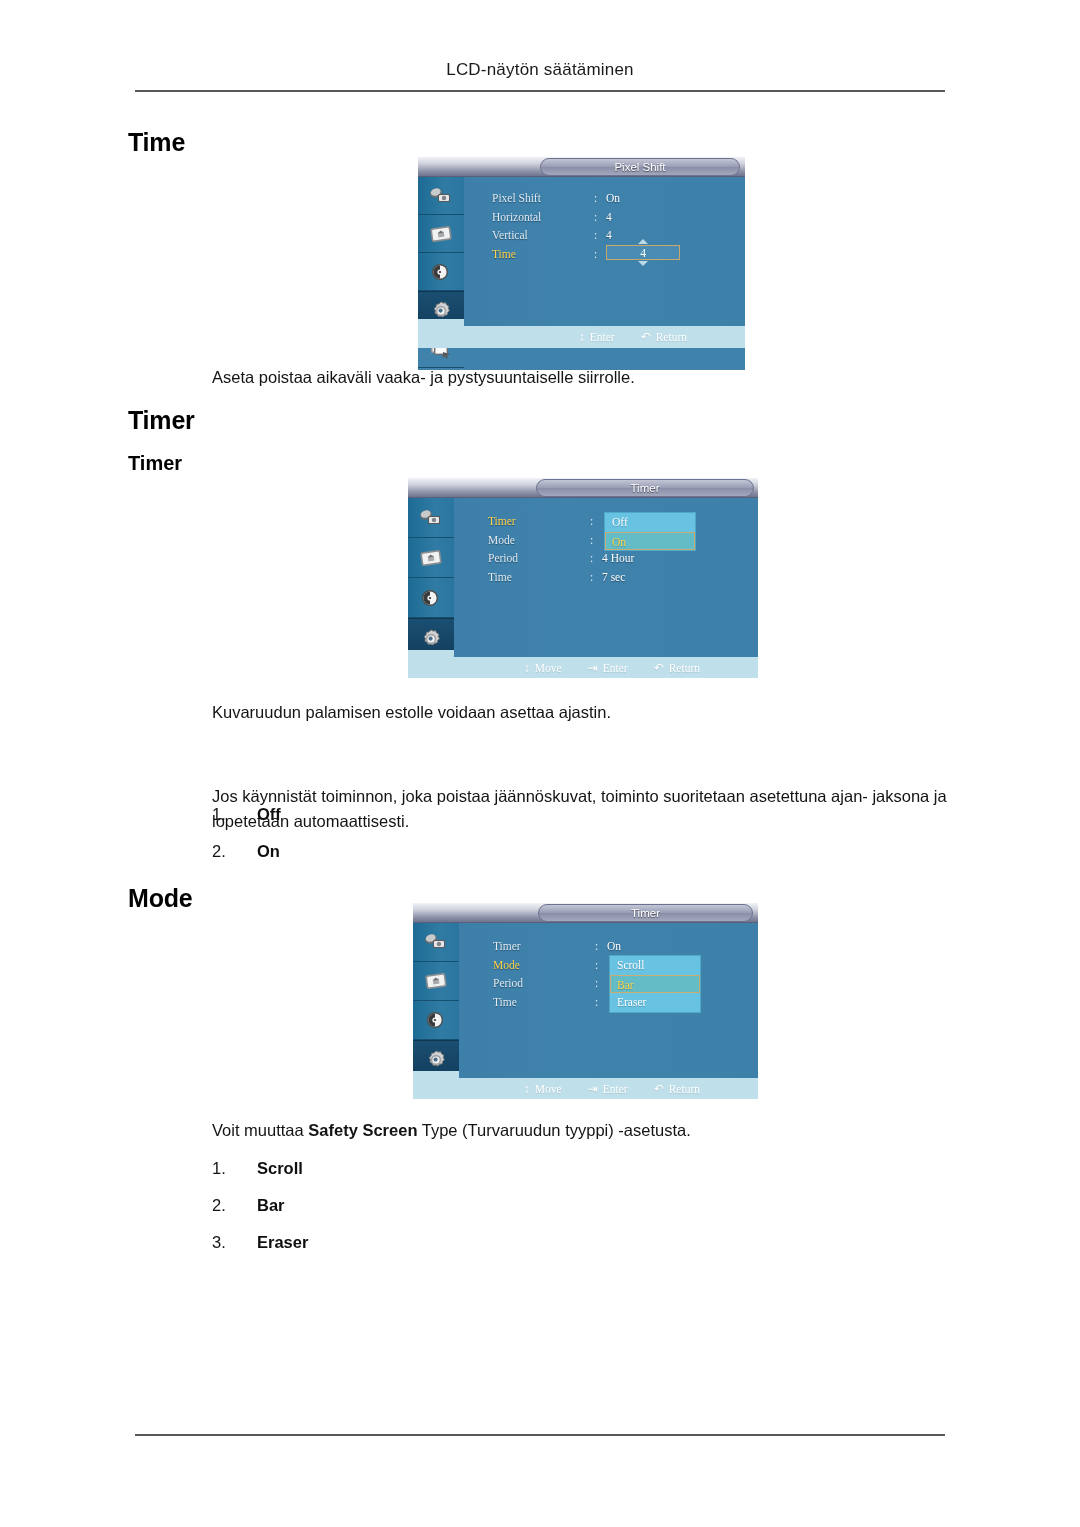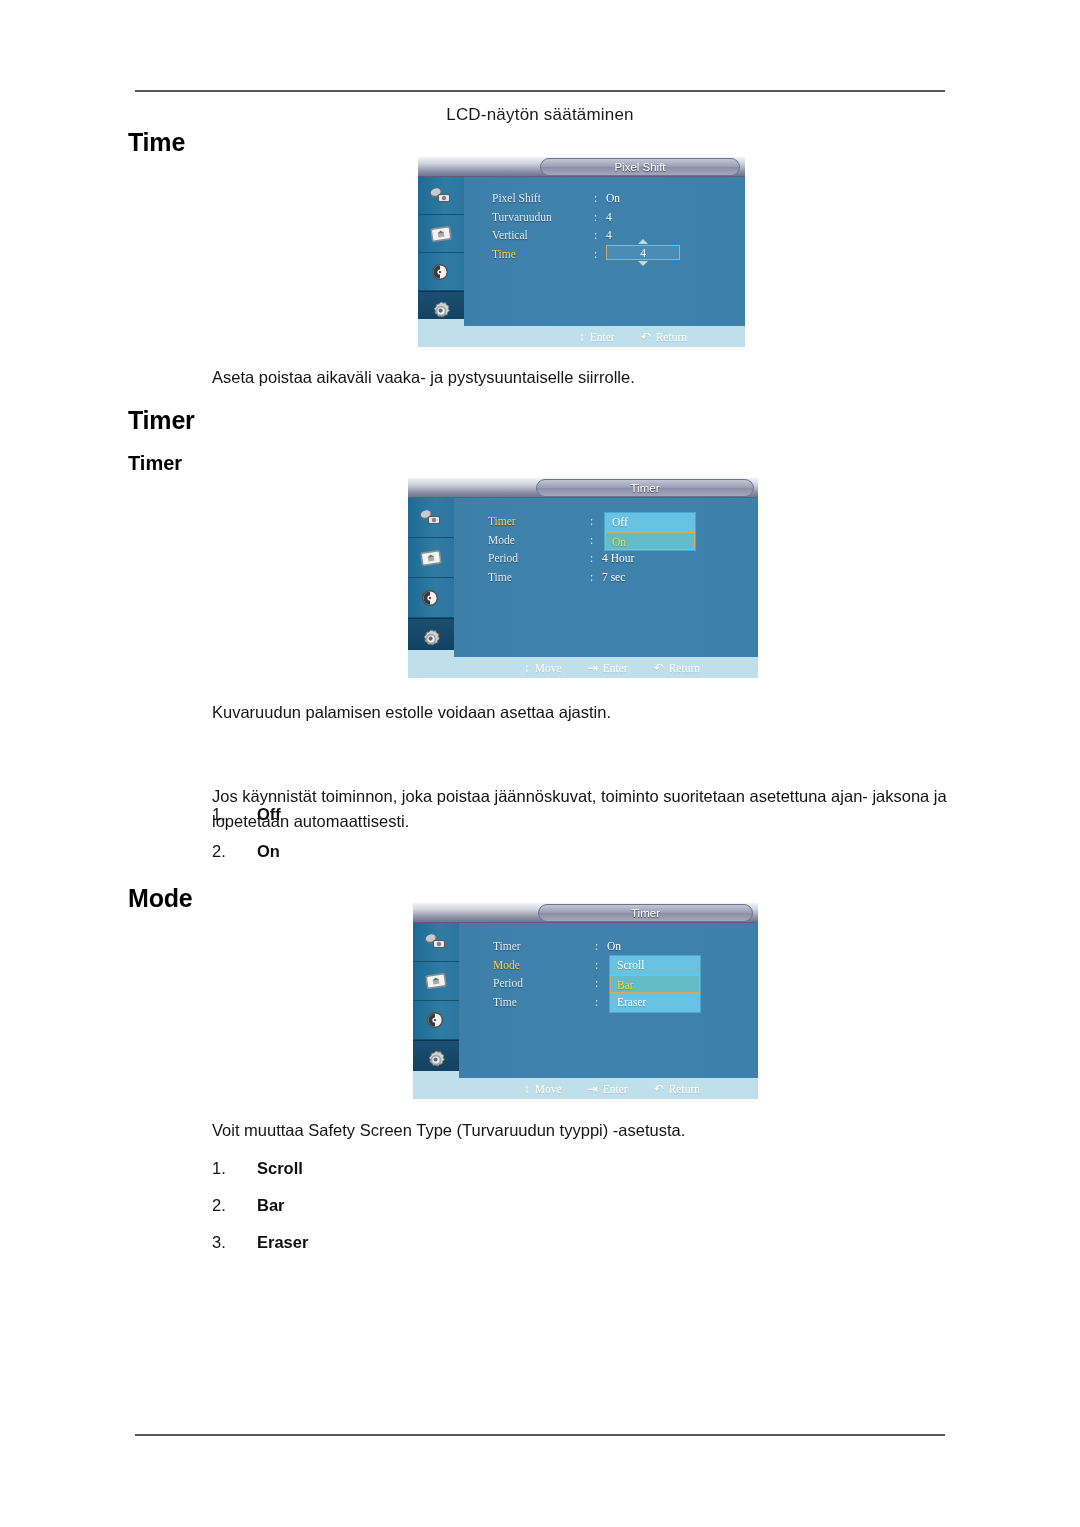--- a/index.html
+++ b/index.html
@@ -18,21 +18,20 @@
 
   
   .page-header {
     position: absolute;
     left: 0; right: 0;
     top: 60px;
     text-align: center;
     font-size: 17px;
     color: #1a1a1a;
     letter-spacing: .2px;
-    margin-top: 45px;
   }
   .rule {
     position: absolute;
     left: 135px;
     width: 810px;
     height: 0;
     border-top: 2px solid #58585a;
   }
   .rule.top { top: 90px; }
   .rule.bottom { top: 1434px; }
@@ -58,21 +57,21 @@
 
   
   .para {
     position: absolute;
     left: 212px;
     width: 735px;
     font-size: 16.5px;
     line-height: 25px;
     color: #141414;
   }
-  .para b { font-weight: normal; margin-top: 36px; }
+  .para b { font-weight: bold; margin-top: 36px; }
 
   .numlist {
     position: absolute;
     left: 212px;
     width: 500px;
   }
   .numlist .li {
     display: flex;
     font-size: 16.5px;
     margin-bottom: 18px;
@@ -249,21 +248,21 @@
   }
 </style>
 </head>
 <body>
 
 <div class="page-header">LCD-näytön säätäminen</div>
 <div class="rule top"></div>
 
 <h1 class="sec" style="top:128px">Time</h1>
 
-<div class="osd" id="osd-0" style="left:418px; top:157px; width:327px; height:190px;">
+<div class="osd" id="osd-0" style="left:418px; top:157px; width:327px; height:213px;">
   <div class="osd-title">
     <div class="pill" style="left:122px; width:198px;">Pixel Shift</div>
   </div>
   <div class="osd-body" style="height:171px;">
     <div class="osd-side">
       <div class="ic">
         <svg width="26" height="20" viewBox="0 0 26 20">
             <g>
               <ellipse cx="8" cy="7" rx="6" ry="4.5" fill="#6d6e71" transform="rotate(-18 8 7)"></ellipse>
               <ellipse cx="8" cy="6" rx="5" ry="3.6" fill="#c9cacb" transform="rotate(-18 8 7)"></ellipse>
@@ -315,21 +314,21 @@
             </g>
           </svg>
       </div>
     </div>
 
     <div class="osd-rows">
       <div class="row">
         <span class="lbl">Pixel Shift</span><span class="colon">:</span><span class="val">On</span>
       </div>
       <div class="row">
-        <span class="lbl">Turvaruudun</span><span class="colon">:</span><span class="val">4</span>
+        <span class="lbl">Horizontal</span><span class="colon">:</span><span class="val">4</span>
       </div>
       <div class="row">
         <span class="lbl">Vertical</span><span class="colon">:</span><span class="val">4</span>
       </div>
       <div class="row">
         <span class="lbl hi">Time</span><span class="colon">:</span>
         <div class="spinner">
           <div class="arw up"></div>
           <div class="box">4</div>
           <div class="arw dn"></div>

